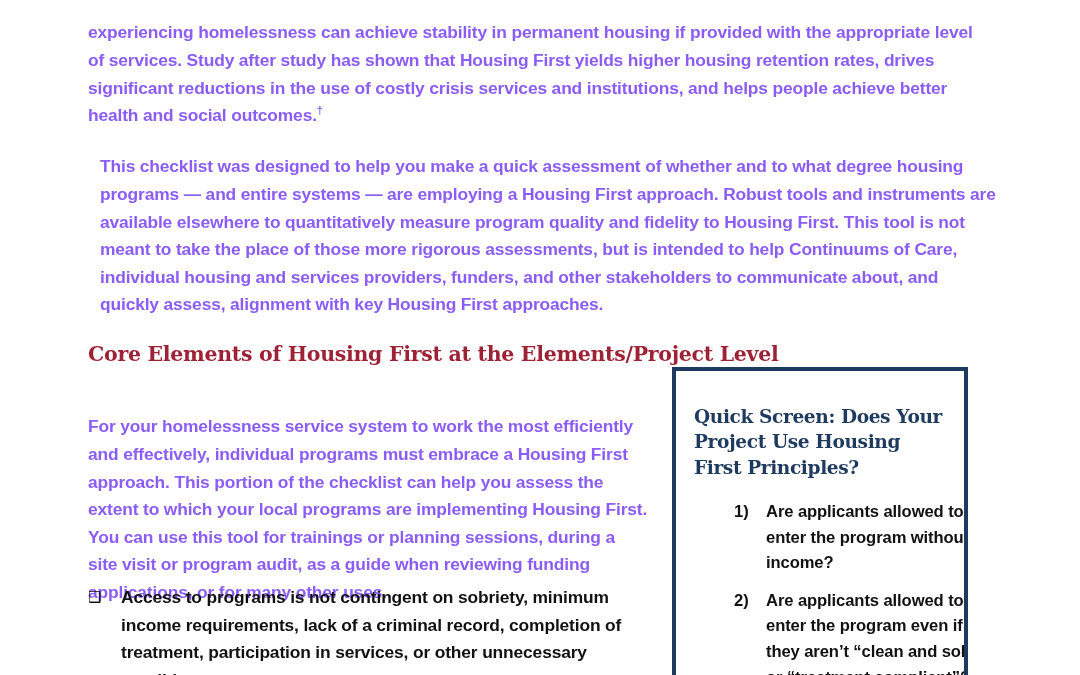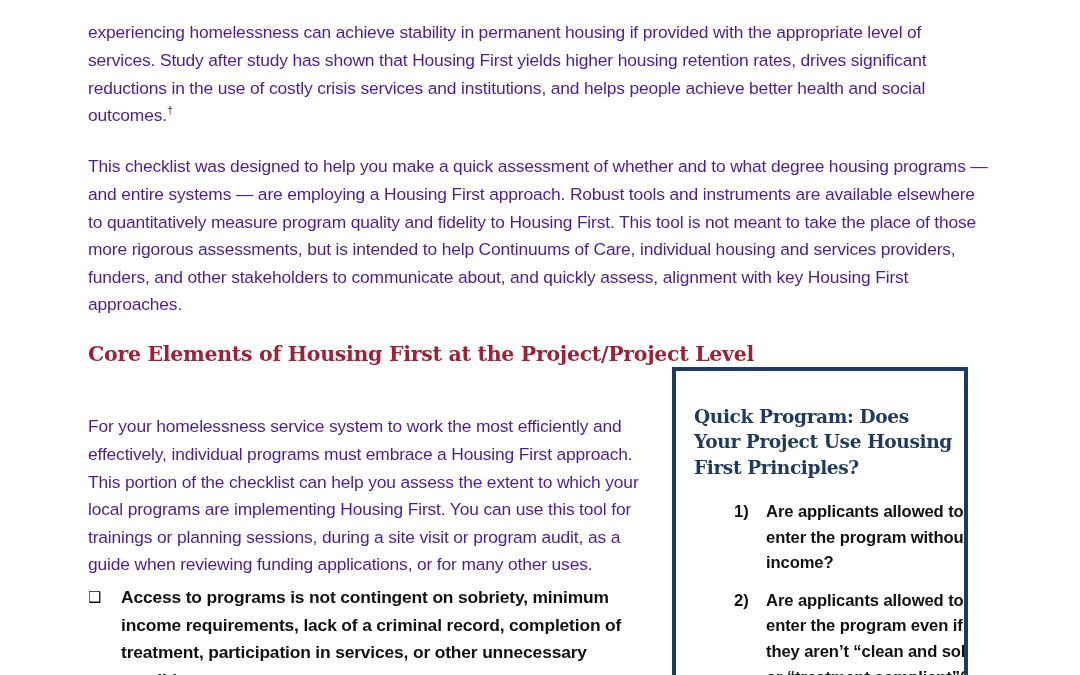--- a/index.html
+++ b/index.html
@@ -23,34 +23,34 @@
     background: #ffffff;
     overflow: hidden;
   }
 
   
   .bodytext {
     position: absolute;
     font-family: "Liberation Sans", sans-serif;
     font-size: 17.4px;
     line-height: 27.6px;
-    font-weight: 400;
-    color: #4c1d95;
+    font-weight: 700;
+    color: #8b5cf6;
     letter-spacing: -0.15px;
     text-align: left;
   }
 
   #para-intro {
     left: 88px;
     top: 2px;
     width: 900px;
   }
 
   #para-checklist {
-    left: 88px;
+    left: 100px;
     top: 136px;
     width: 900px;
   }
 
   
   #heading-core-elements {
     position: absolute;
     left: 88px;
     top: 325px;
     width: 700px;
@@ -161,33 +161,33 @@
 </style>
 </head>
 <body>
 
 <div id="page">
 
   <p class="bodytext" id="para-intro"><span>experiencing homelessness can achieve stability in permanent housing if provided with the appropriate level of services. Study after study has shown that Housing First yields higher housing retention rates, drives significant reductions in the use of costly crisis services and institutions, and helps people achieve better health and social outcomes.</span><sup class="fn">†</sup></p>
 
   <p class="bodytext" id="para-checklist">This checklist was designed to help you make a quick assessment of whether and to what degree housing programs — and entire systems — are employing a Housing First approach. Robust tools and instruments are available elsewhere to quantitatively measure program quality and fidelity to Housing First. This tool is not meant to take the place of those more rigorous assessments, but is intended to help Continuums of Care, individual housing and services providers, funders, and other stakeholders to communicate about, and quickly assess, alignment with key Housing First approaches.</p>
 
-  <h2 id="heading-core-elements">Core Elements of Housing First at the Project/Project Level</h2>
+  <h2 id="heading-core-elements">Core Elements of Housing First at the Elements/Project Level</h2>
 
   <p class="bodytext" id="para-left-column">For your homelessness service system to work the most efficiently and effectively, individual programs must embrace a Housing First approach. This portion of the checklist can help you assess the extent to which your local programs are implementing Housing First. You can use this tool for trainings or planning sessions, during a site visit or program audit, as a guide when reviewing funding applications, or for many other uses.</p>
 
   <div id="checklist">
     <div class="check-row">
       <span class="check-box-glyph">❑</span>
       <span class="check-text">Access to programs is not contingent on sobriety, minimum income requirements, lack of a criminal record, completion of treatment, participation in services, or other unnecessary conditions.</span>
     </div>
   </div>
 
   <aside id="quick-screen-box">
-    <h3 id="quick-screen-title">Quick Program: Does Your Project Use Housing First Principles?</h3>
+    <h3 id="quick-screen-title">Quick Screen: Does Your Project Use Housing First Principles?</h3>
     <ol id="quick-screen-list">
       <div class="qs-item">
         <span class="qs-num">1)</span>
         <span class="qs-text">Are applicants allowed to enter the program without income?</span>
       </div>
       <div class="qs-item">
         <span class="qs-num">2)</span>
         <span class="qs-text">Are applicants allowed to enter the program even if they aren’t “clean and sober” or “treatment compliant”?</span>
       </div>
     </ol>

